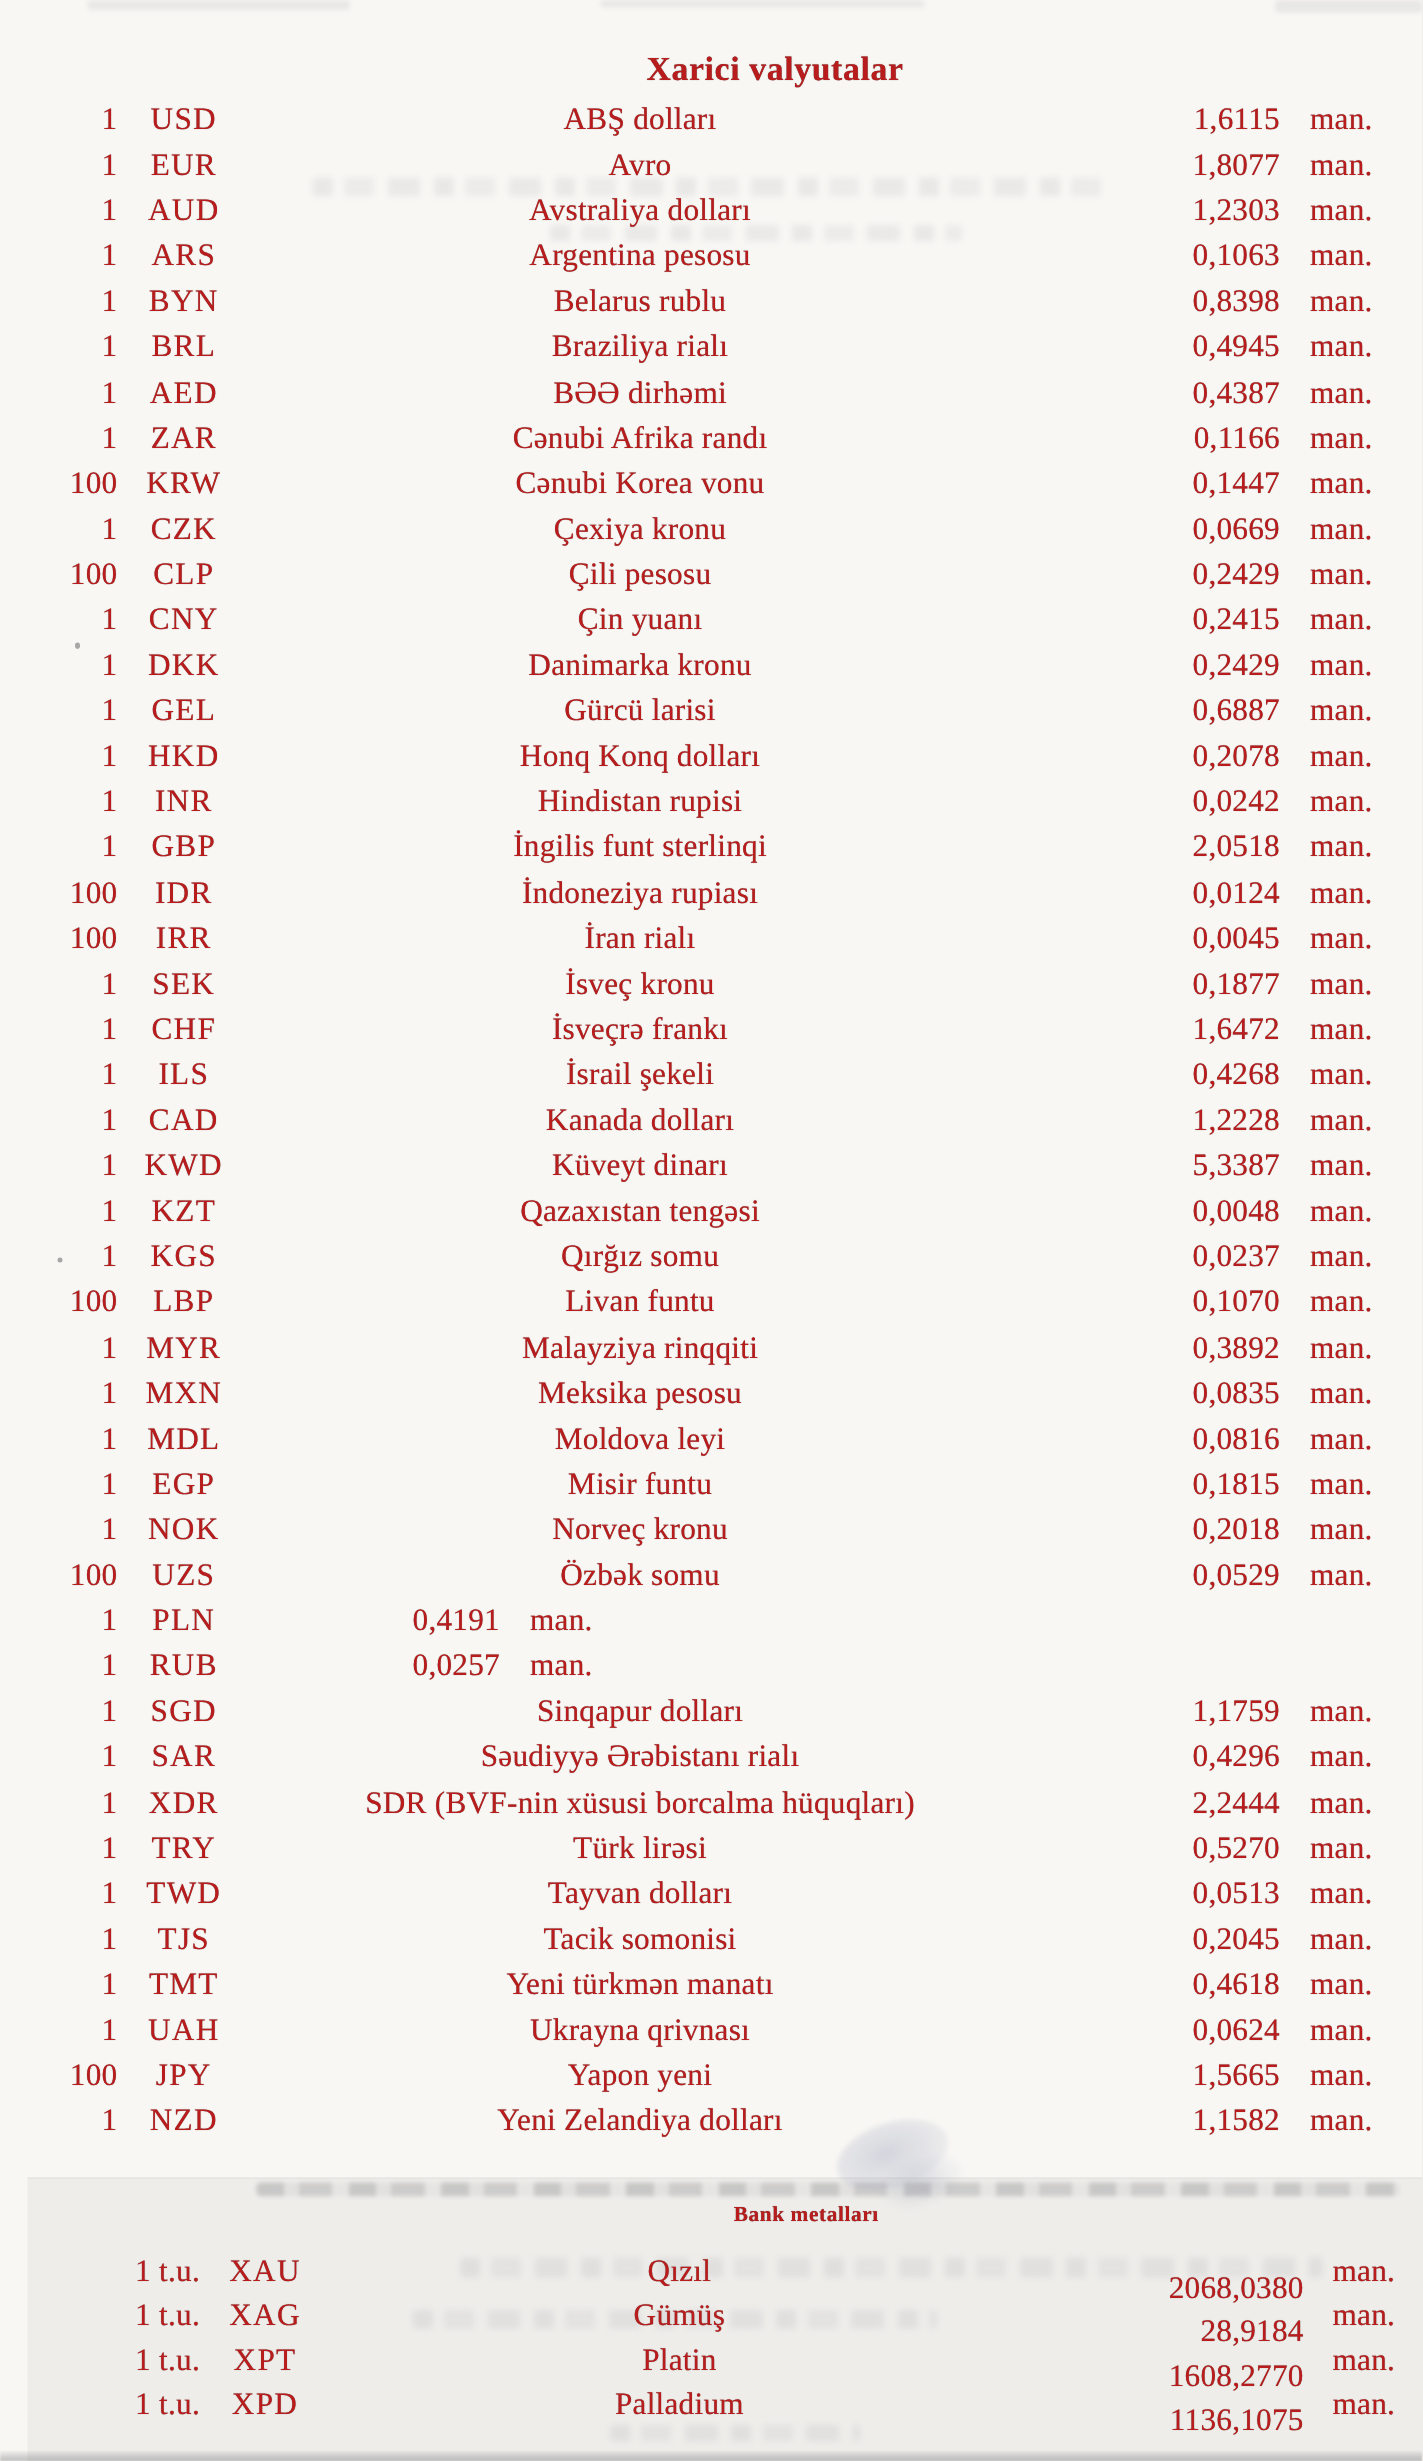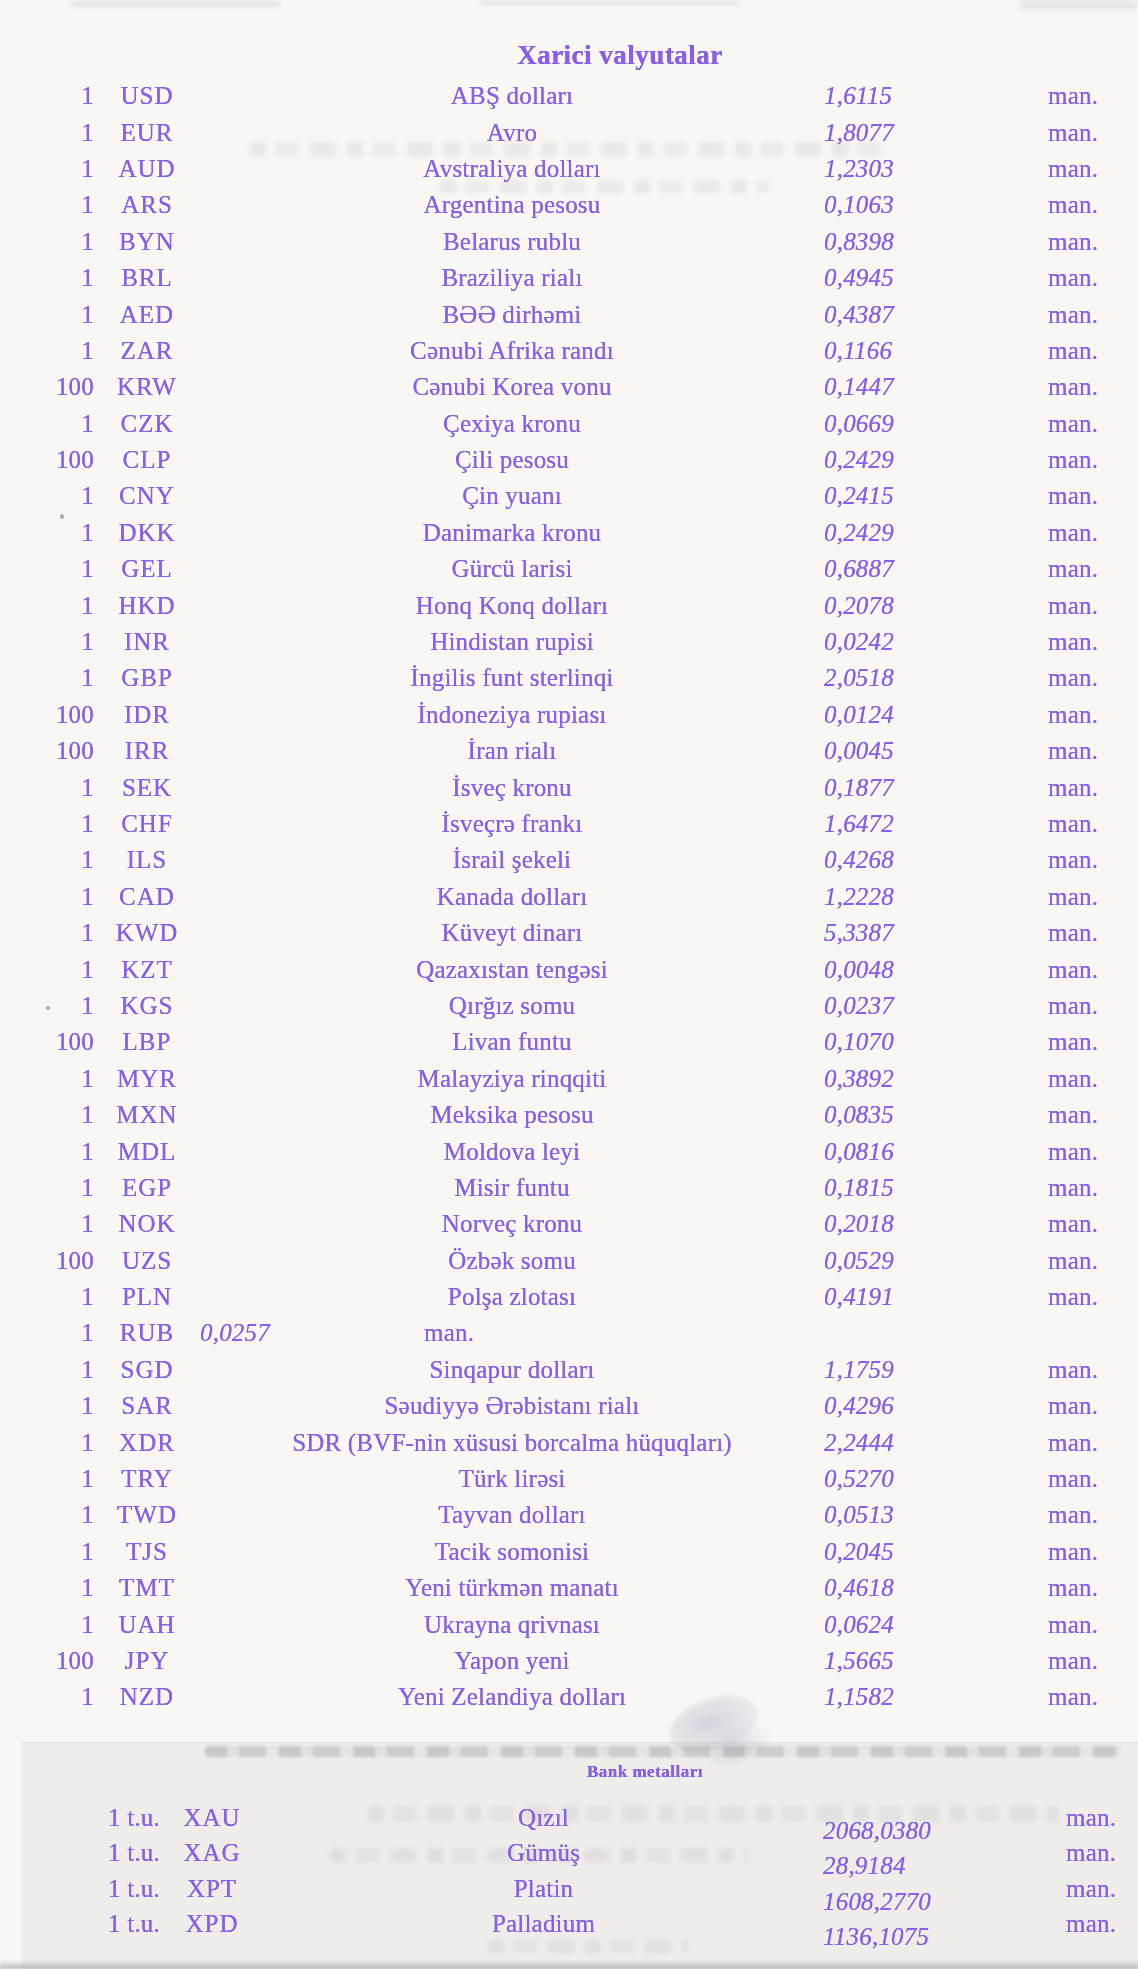--- a/index.html
+++ b/index.html
@@ -3,21 +3,21 @@
 <meta charset="utf-8">
 <style>
   html,body{margin:0;padding:0;background:#e9e7e3;}
   .page{
     position:relative;
     width:1138px;height:1969px;
     margin:0 auto;
     background:#f8f7f4;
     overflow:hidden;
     font-family:"Liberation Serif","DejaVu Serif",serif;
-    color:#8b5cf6;
+    color:#b91c1c;
   }
   .page *{box-sizing:border-box;}
   
   .fx-title{
     position:absolute;top:40px;left:620px;transform:translateX(-50%);
     font-size:27px;font-weight:bold;letter-spacing:.5px;white-space:nowrap;
     text-shadow:0 0 .6px rgba(40,38,35,.8);
   }
   .metals-title{
     position:absolute;top:1762px;left:645px;transform:translateX(-50%);
@@ -33,21 +33,21 @@
        text-shadow:0 0 .6px rgba(45,43,40,.65);}
   .currencies .row{height:36.4px;}
   .metals .row{height:35.5px;}
   .qty{text-align:right;}
   .currencies .qty{width:94px;}
   .metals .qty{width:116px;}
   .code{text-align:center;letter-spacing:1px;}
   .currencies .code{width:106px;}
   .metals .code{width:104px;}
   .name{flex:1;overflow:hidden;text-align:center;}
-  .rate{text-align:left;font-style:italic;font-weight:500;}
+  .rate{text-align:right;font-weight:500;}
   .currencies .rate{width:200px;}
   .metals .rate{width:220px;margin-top:26px;}
   .unit{text-align:left;}
   .currencies .unit{width:114px;padding-left:24px;}
   .metals .unit{width:95px;padding-left:23px;}
   
   .artifact{position:absolute;pointer-events:none;}
   .lower-sheet{
     left:22px;top:1742px;width:1116px;height:227px;
     background:rgba(140,137,132,.085);
@@ -348,21 +348,20 @@
       <div class="row">
     <span class="qty">100</span>
     <span class="code">UZS</span>
     <span class="name">Özbək somu</span>
     <span class="rate">0,0529</span>
     <span class="unit">man.</span>
   </div>
       <div class="row">
     <span class="qty">1</span>
     <span class="code">PLN</span>
-    <span class="name">Polşa zlotası</span>
     <span class="rate">0,4191</span>
     <span class="unit">man.</span>
   </div>
       <div class="row">
     <span class="qty">1</span>
     <span class="code">RUB</span>
     <span class="rate">0,0257</span>
     <span class="unit">man.</span>
   </div>
       <div class="row">

